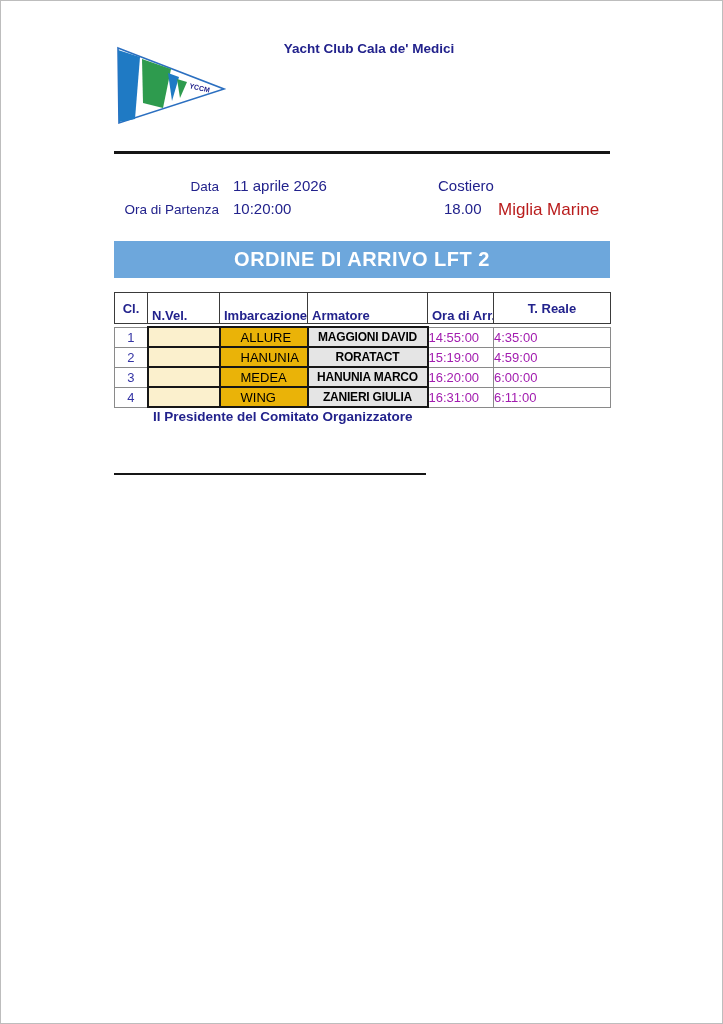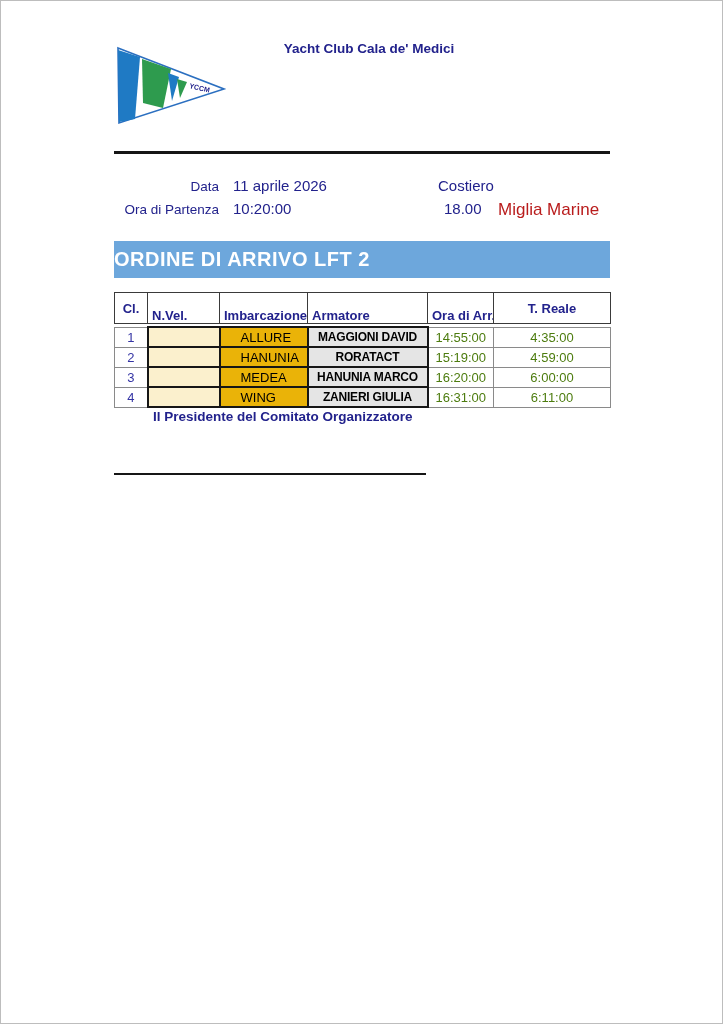--- a/index.html
+++ b/index.html
@@ -85,20 +85,21 @@
   .banner {
     position: absolute;
     left: 113px;
     top: 240px;
     width: 496px;
     height: 37px;
     background: #6da7dc;
     color: #ffffff;
     font-size: 20px;
     font-weight: bold;
+    text-align: center;
     line-height: 37px;
     letter-spacing: 0.5px;
   }
 
   
   table {
     position: absolute;
     left: 113px;
     border-collapse: collapse;
     table-layout: fixed;
@@ -145,22 +146,22 @@
     border: 2px solid #161616;
     background: #e5e5e5;
     color: #000000;
     text-align: center;
     font-weight: bold;
     font-size: 12px;
     letter-spacing: -0.2px;
   }
   .data-table td.time {
     border: 1px solid #8a8a8a;
-    color: #4d7c0f;
-    text-align: center;
+    color: #a21caf;
+    text-align: left;
   }
 
   
   .signature-label {
     position: absolute;
     left: 152px;
     top: 408px;
     font-size: 13.5px;
     font-weight: bold;
     color: #22228c;

